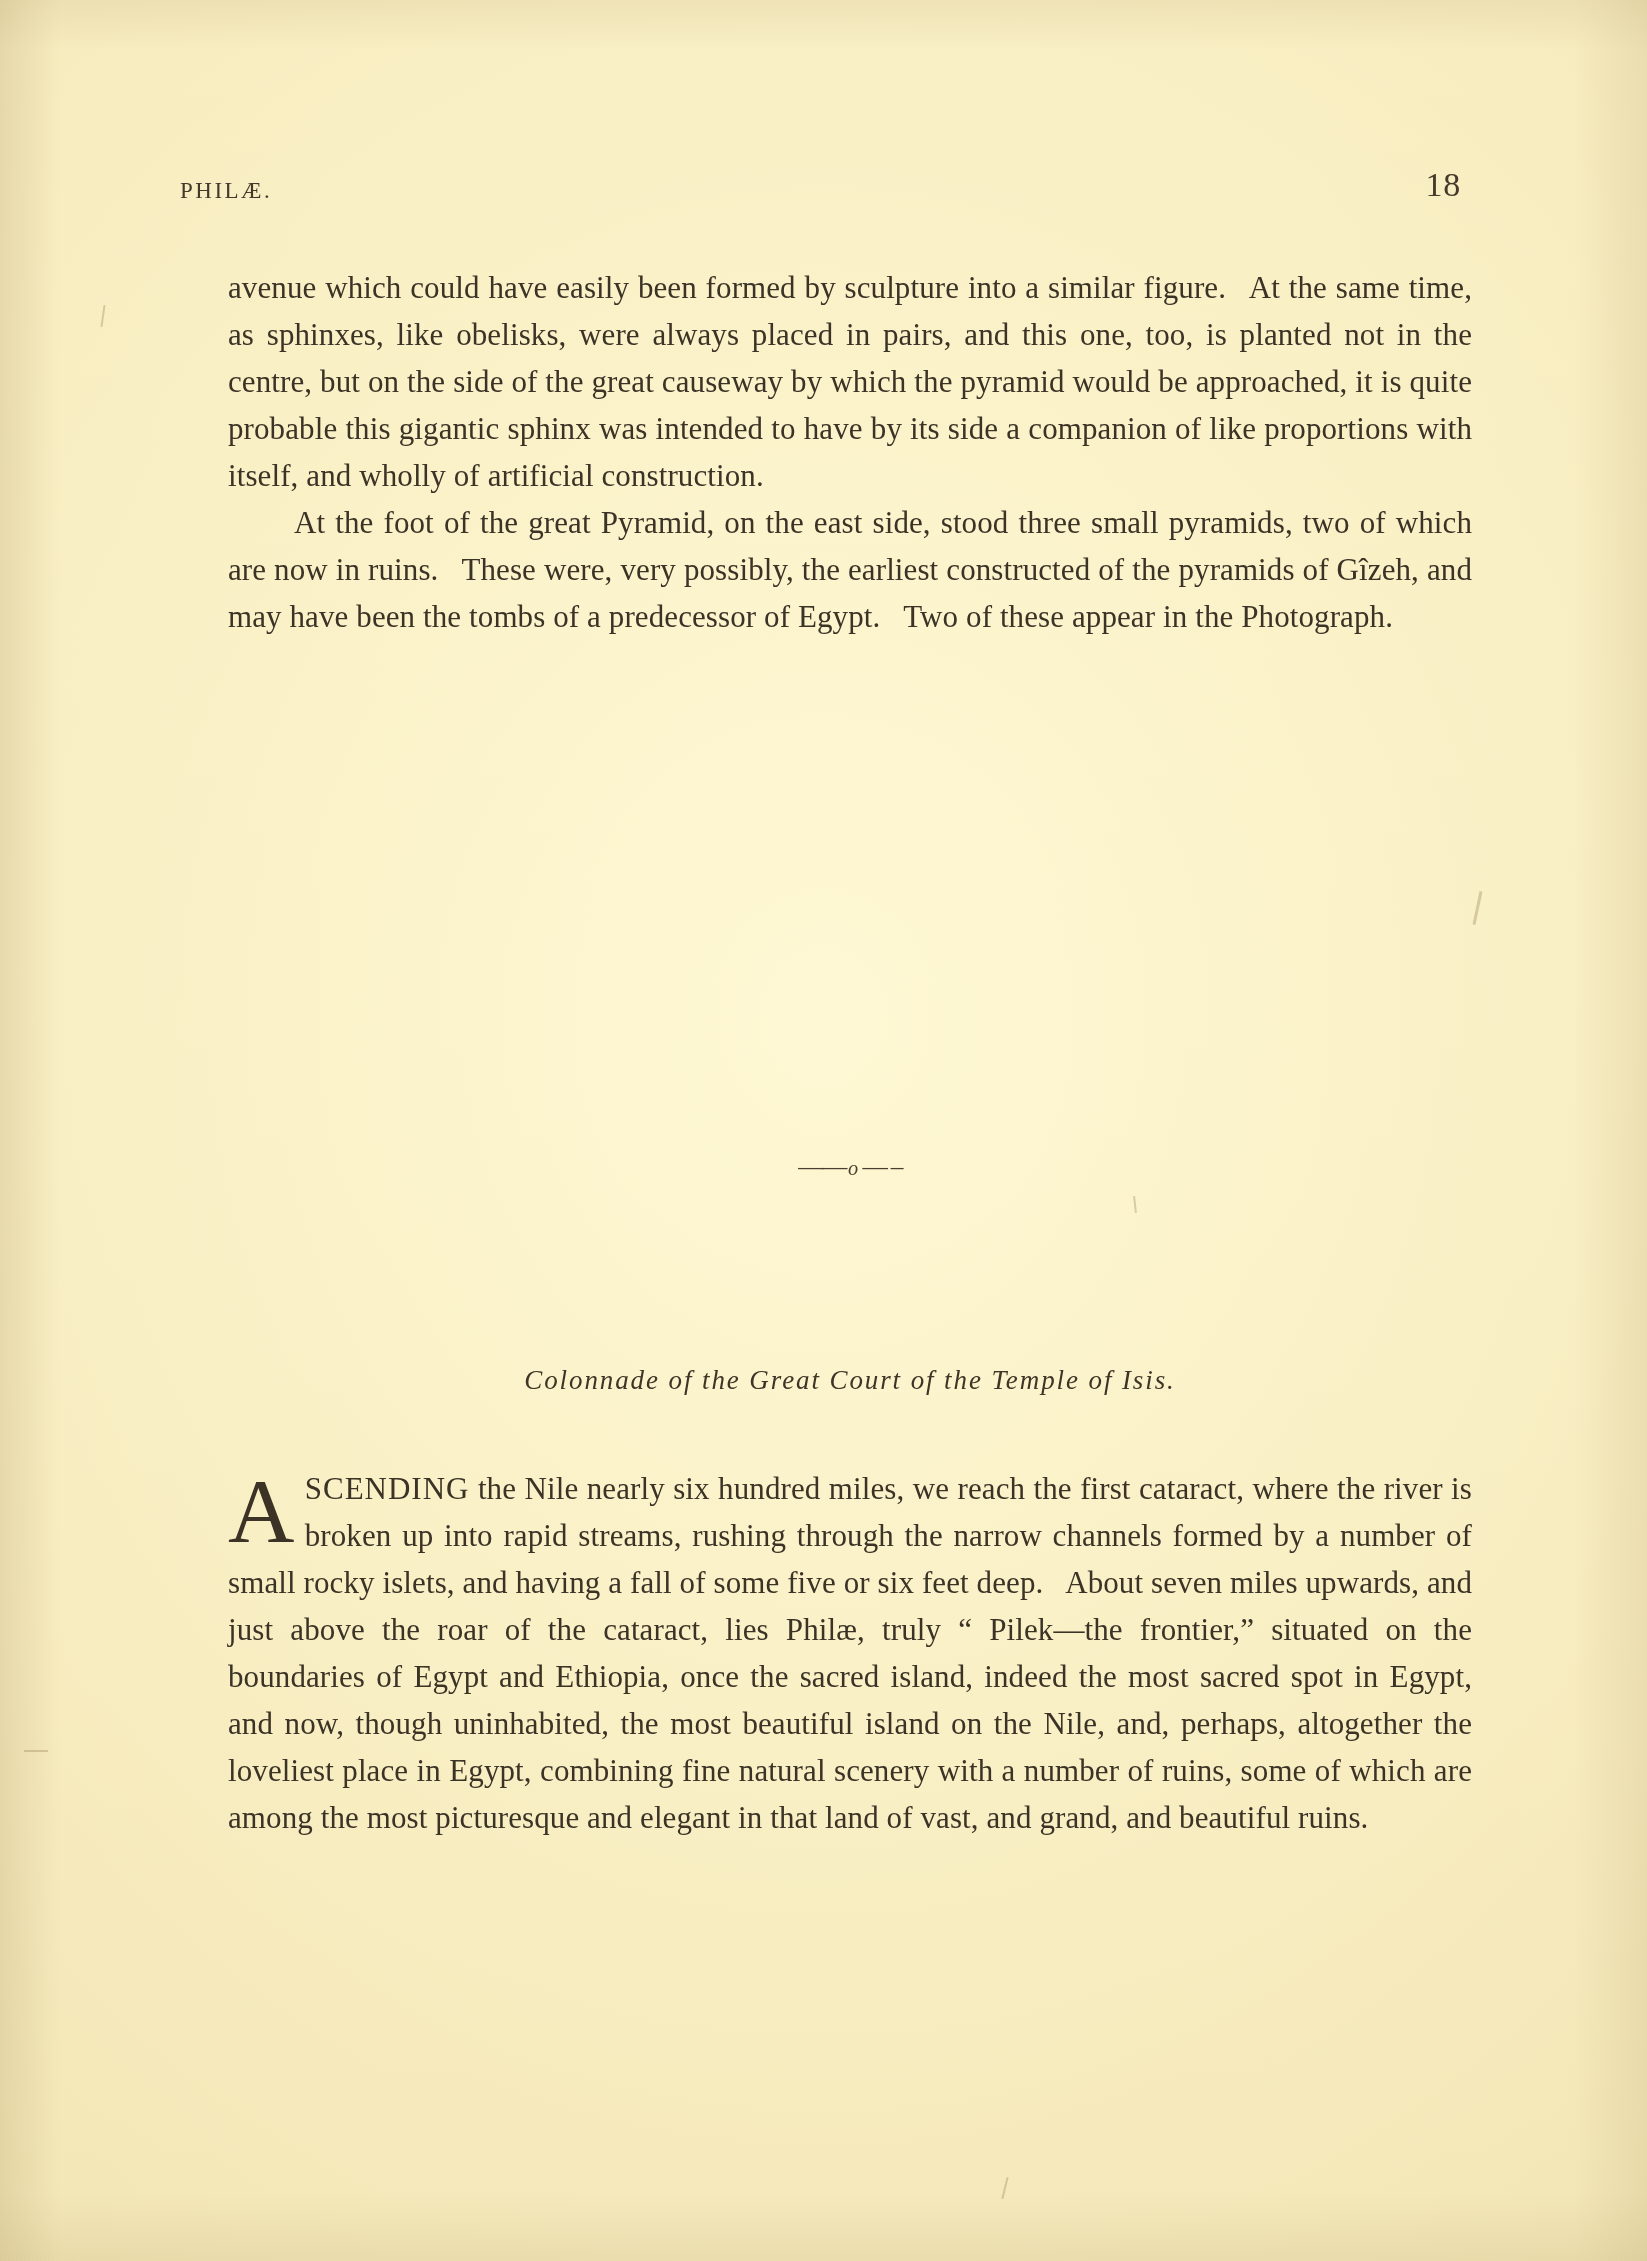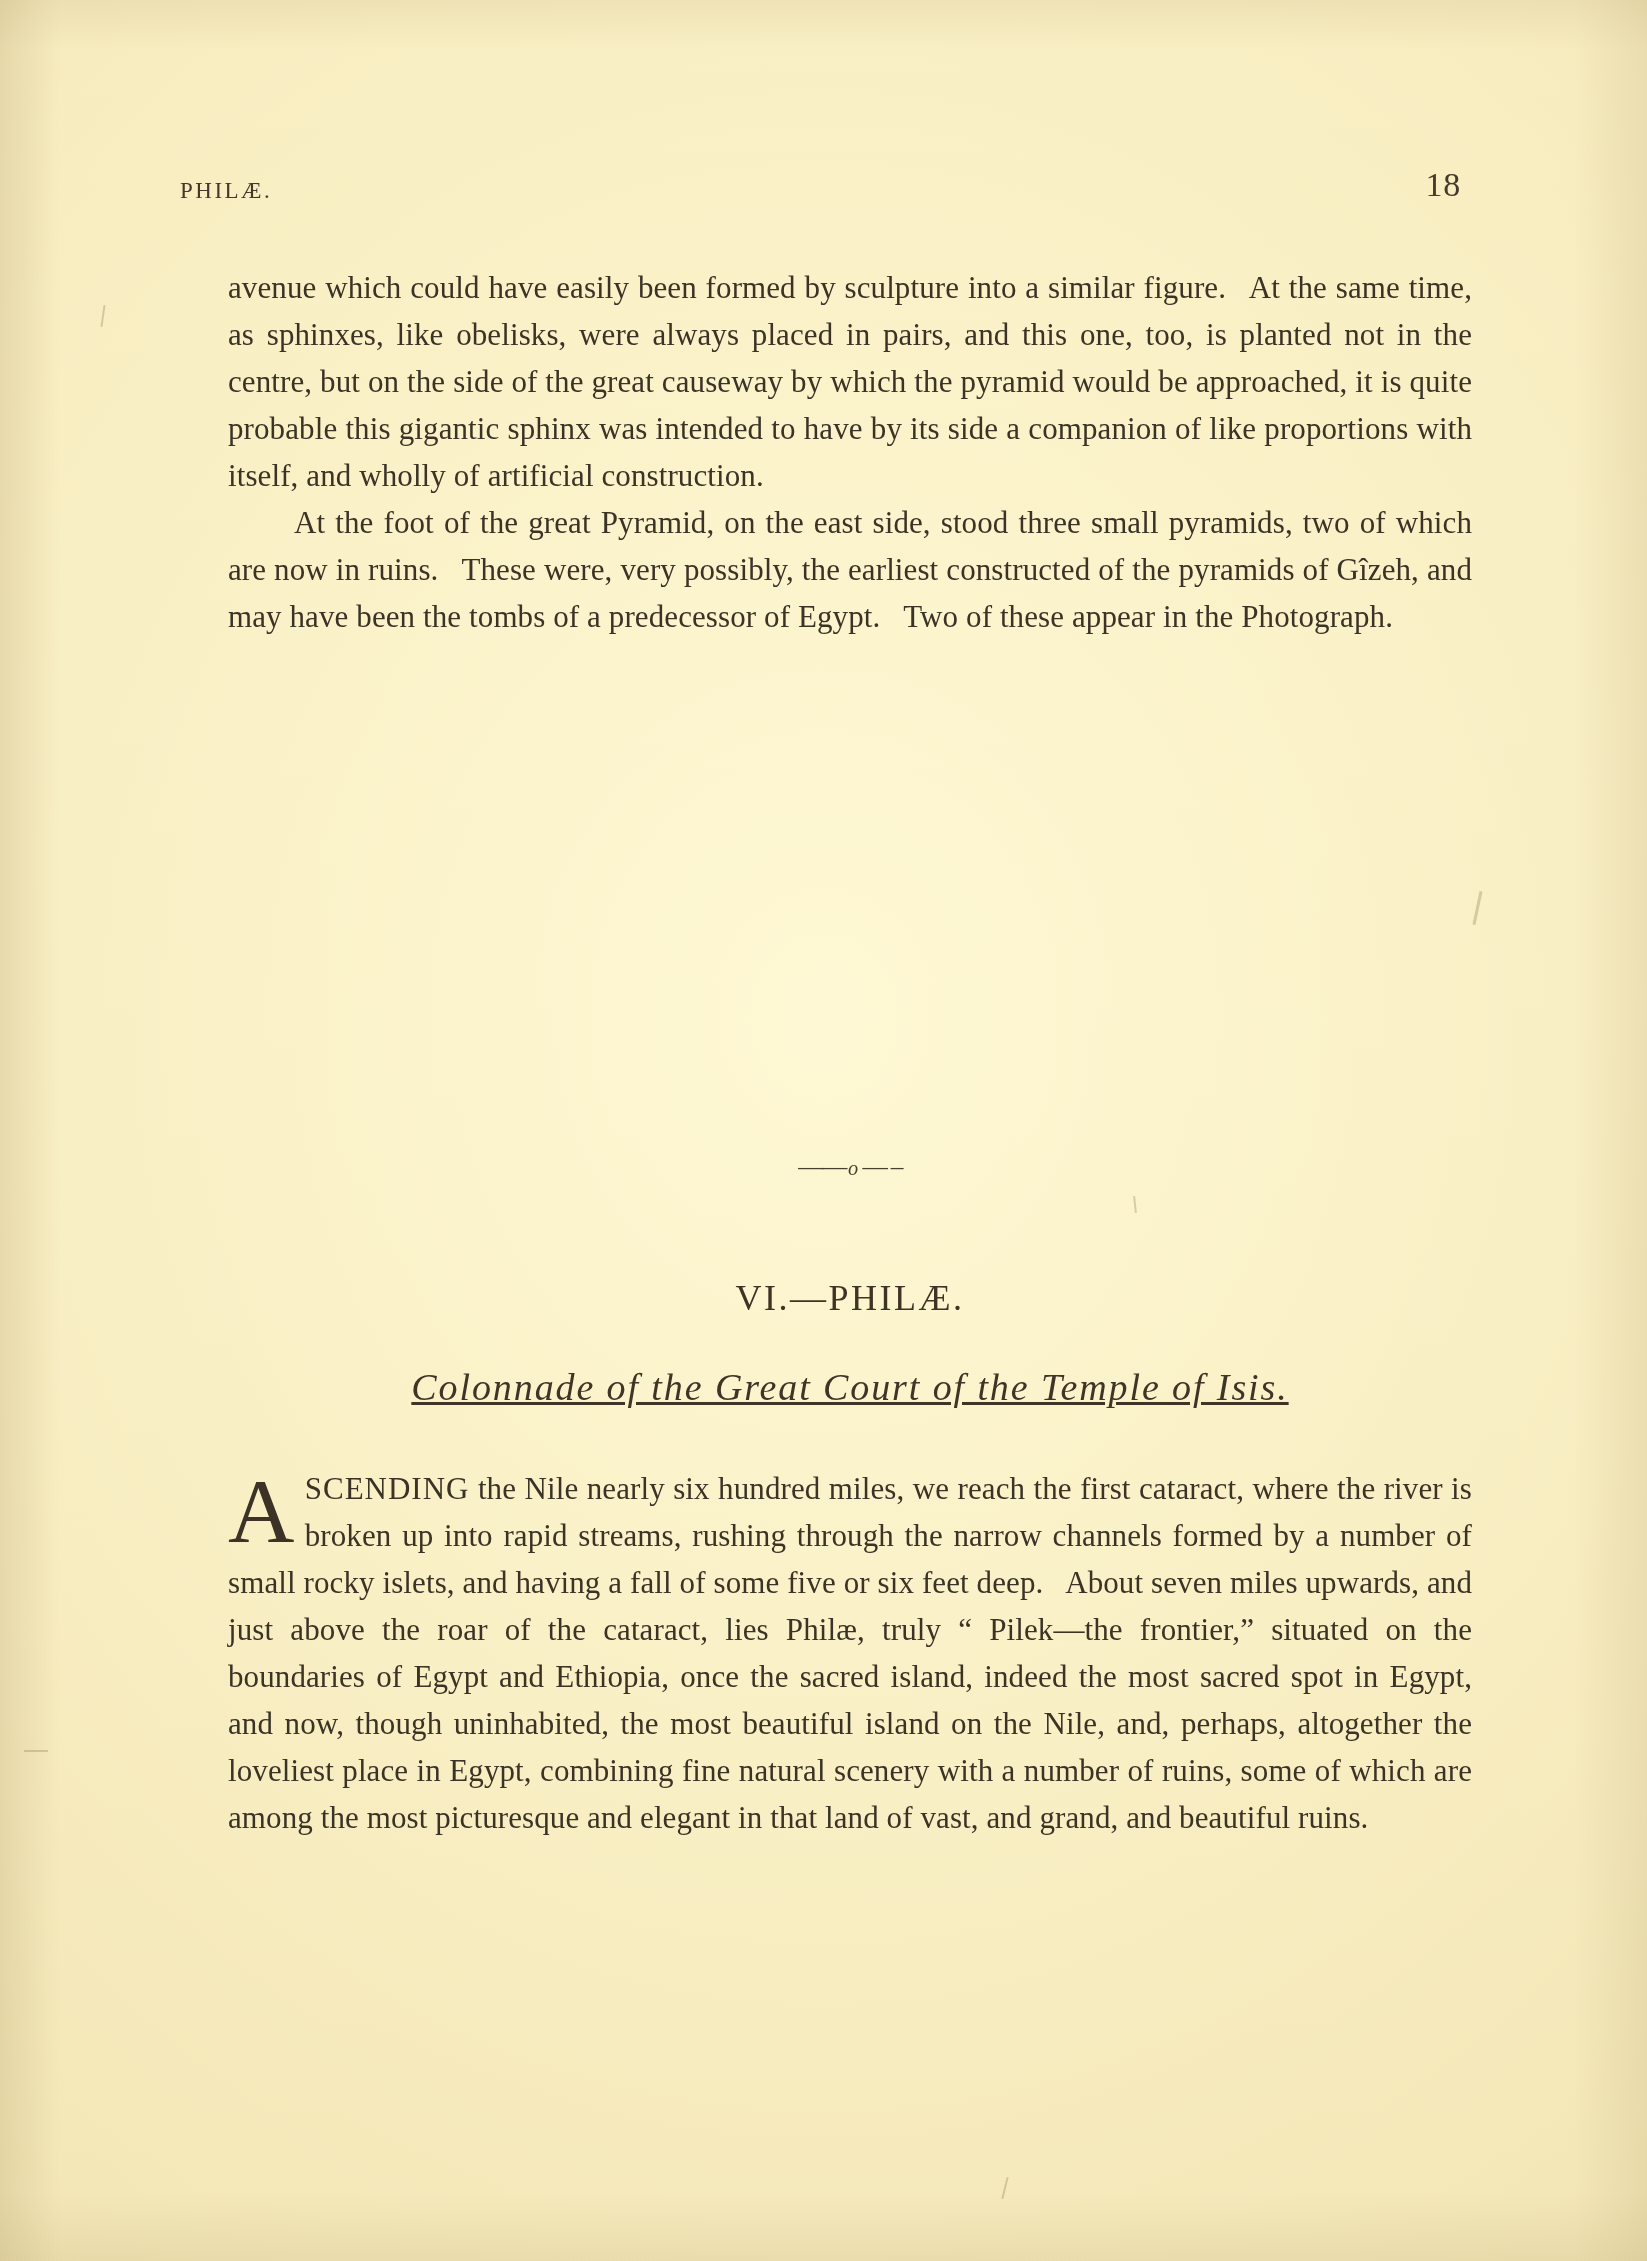--- a/index.html
+++ b/index.html
@@ -115,24 +115,23 @@
     letter-spacing: 2.5px;
     color: #3e3426;
   }
   .section-subtitle {
     position: absolute;
     left: 0;
     top: 1101px;
     width: 1244px;
     text-align: center;
     font-style: italic;
-    font-size: 38px;
+    font-size: 27px;
     letter-spacing: 1.9px;
     color: #3f3527;
-    text-decoration: underline;
   }
 
   
   .body-after {
     position: absolute;
     left: 0;
     top: 1201px;
     width: 1244px;
   }
 
@@ -179,21 +178,20 @@
   <div class="textblock">
 
     <p>avenue which could have easily been formed by sculpture into a similar figure.  At the same time, as sphinxes, like obelisks, were always placed in pairs, and this one, too, is planted not in the centre, but on the side of the great causeway by which the pyramid would be approached, it is quite probable this gigantic sphinx was intended to have by its side a companion of like proportions with itself, and wholly of artificial construction.</p>
 
     <p class="indent">At the foot of the great Pyramid, on the east side, stood three small pyramids, two of which are now in ruins.  These were, very possibly, the earliest constructed of the pyramids of Gîzeh, and may have been the tombs of a predecessor of Egypt.  Two of these appear in the Photograph.</p>
 
     <div class="ornament">
       <span class="dash-l">——</span><span class="oh">o</span><span class="dash-l">— –</span>
     </div>
 
-    <div class="section-title">VI.—PHILÆ.</div>
     <div class="section-subtitle">Colonnade of the Great Court of the Temple of Isis.</div>
 
     <div class="body-after">
       <p class="dropcap-para">
         <span class="dropcap">A</span><span class="smallcaps-lead">SCENDING</span><span> the Nile nearly six hundred miles, we reach the first cataract, where the river is broken up into rapid streams, rushing through the narrow channels formed by a number of small rocky islets, and having a fall of some five or six feet deep.  About seven miles upwards, and just above the roar of the cataract, lies Philæ, truly “ Pilek—the frontier,” situated on the boundaries of Egypt and Ethiopia, once the sacred island, indeed the most sacred spot in Egypt, and now, though uninhabited, the most beautiful island on the Nile, and, perhaps, altogether the loveliest place in Egypt, combining fine natural scenery with a number of ruins, some of which are among the most picturesque and elegant in that land of vast, and grand, and beautiful ruins.</span>
       </p>
     </div>
 
   </div>
 

